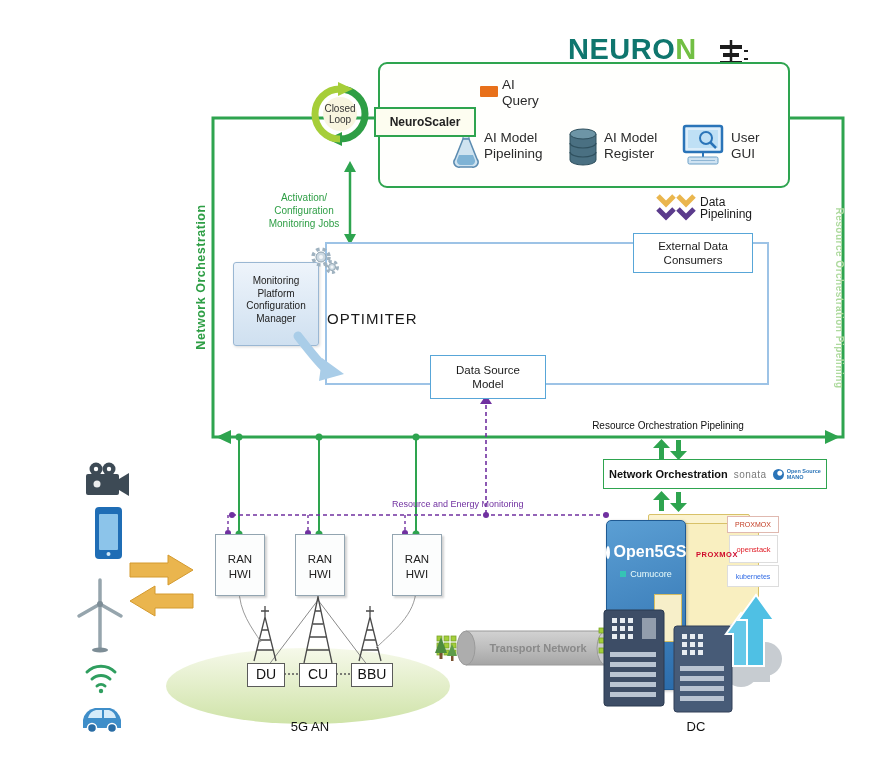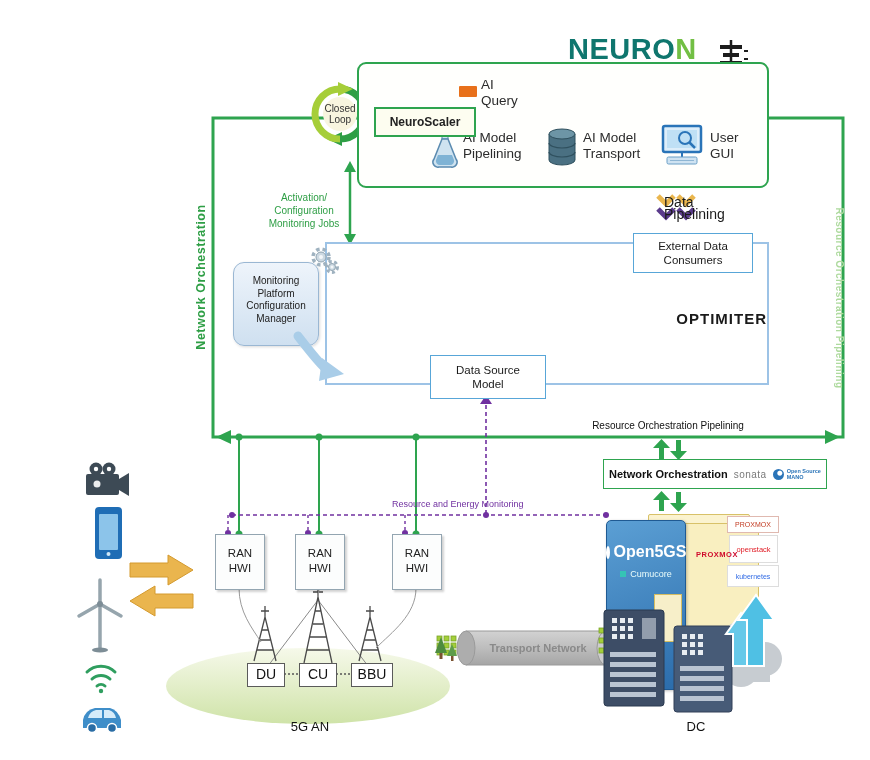--- a/index.html
+++ b/index.html
@@ -11,29 +11,29 @@
   .brand .main{color:#0f766e}
   .brand .accent{color:#72bf44}
   .neuron-box{border:2.5px solid #2ea44f;border-radius:9px;background:#fffffd}
   .icon-label{font-size:13.5px;line-height:16px;color:#2b2b2b;font-weight:500}
   .icon-label span{display:block}
   .blue-box{border:1.5px solid #58a6d8;background:#fff;text-align:center;color:#1a1a1a;
             display:flex;flex-direction:column;justify-content:center;font-size:11.5px;line-height:14px}
   .green-box{border:2px solid #2ea44f;background:#fdfdf0;text-align:center;color:#222;
              display:flex;align-items:center;justify-content:center;font-size:12px;font-weight:bold}
   .optimiter{border:2px solid #9dc3e6;background:#fff}
-  .opt-label{position:absolute;left:0;right:0;top:66px;text-align:right;font-size:15px;
-             font-weight:bold;letter-spacing:1px;color:#1a1a1a}
-  .mon-box{background:linear-gradient(180deg,#eef4fb,#cfe0f0);border:1px solid #9ab7d3;border-radius:11px;
+  .opt-label{position:absolute;left:0;right:0;top:66px;text-align:left;font-size:15px;
+             font-weight:normal;letter-spacing:1px;color:#1a1a1a}
+  .mon-box{background:linear-gradient(180deg,#eef4fb,#cfe0f0);border:1px solid #9ab7d3;border-radius:3px;
            text-align:center;font-size:10px;line-height:12.5px;color:#222;padding-top:12px;
            box-shadow:1px 1px 3px rgba(0,0,0,.15)}
   .mon-box span{display:block}
   .rail{white-space:nowrap;font-weight:bold}
   .ran-box{background:#fcfdfd;border:1px solid #93a5b1;box-shadow:1.5px 1.5px 2px rgba(0,0,0,.18);
-           text-align:center;font-size:11.5px;line-height:15px;color:#222;padding-top:11px}
+           text-align:center;font-size:11.5px;line-height:15px;color:#222;padding-top:17px}
   .ran-box span{display:block}
   .cell-box{background:#fff;border:1px solid #5a5a5a;text-align:center;font-size:14px;line-height:21px;color:#111}
   .small-note{color:#2e9e45;font-size:10px;line-height:13px;text-align:center}
   .small-note span{display:block}
   .plabel{color:#7030a0;font-size:9px;white-space:nowrap}
   .sonata-box{border:1.5px solid #2ea44f;background:#fff;display:flex;align-items:center;justify-content:center;gap:6px;padding:0 4px}
   .sonata-label{font-size:11px;font-weight:bold;color:#111;white-space:nowrap}
   .sonata-word{font-size:10px;color:#7a7a7a;letter-spacing:.5px}
   .mano-wrap{display:flex;align-items:center;gap:3px}
   .mano-circle{width:11px;height:11px;border-radius:50%;
@@ -226,21 +226,21 @@
     </g>
     <g>
       <path d="M83,728 L83,720 Q85,710 95,708 L110,708 Q118,710 121,720 L121,728 Z" fill="#3f8ec9"></path>
       <path d="M88,718 Q90,711 96,710 L102,710 L102,718 Z" fill="#d6ecfa"></path>
       <path d="M104,710 L109,710 Q115,712 116,718 L104,718 Z" fill="#d6ecfa"></path>
       <circle cx="92" cy="728" r="4.5" fill="#2a6da5" stroke="#fff" stroke-width="1.5"></circle>
       <circle cx="112" cy="728" r="4.5" fill="#2a6da5" stroke="#fff" stroke-width="1.5"></circle>
     </g>
   </svg>
 
-  <div class="abs neuron-box" style="left:357px;top:62px;width:408px;height:122px">
+  <div class="abs neuron-box" style="left:378px;top:62px;width:408px;height:122px">
     <div class="abs" style="left:100px;top:22px;width:18px;height:11px;background:#e8701a;border-radius:1px"></div>
     <div class="abs icon-label" style="left:122px;top:13px">
       <span>AI</span>
       <span>Query</span>
     </div>
 
     <div class="abs" style="left:68px;top:60px">
       <svg width="34" height="46" viewBox="0 0 34 46">
         <circle cx="7" cy="7" r="5" fill="none" stroke="#b0413e" stroke-width="2" stroke-dasharray="2.5 2"></circle>
         <circle cx="7" cy="7" r="2" fill="#b0413e"></circle>
@@ -256,21 +256,21 @@
 
     <div class="abs" style="left:186px;top:62px">
       <svg width="34" height="42" viewBox="0 0 34 42">
         <path d="M4,8 v26 a13,5 0 0 0 26,0 V8" fill="#4a7082" stroke="#2f505e"></path>
         <ellipse cx="17" cy="8" rx="13" ry="5" fill="#6d95a6" stroke="#2f505e"></ellipse>
         <path d="M4,17 a13,5 0 0 0 26,0 M4,26 a13,5 0 0 0 26,0" fill="none" stroke="#2f505e" stroke-width="1.2"></path>
       </svg>
     </div>
     <div class="abs icon-label" style="left:224px;top:66px">
       <span>AI Model</span>
-      <span>Transport</span>
+      <span>Register</span>
     </div>
 
     <div class="abs" style="left:302px;top:60px">
       <svg width="46" height="44" viewBox="0 0 46 44">
         <rect x="2" y="2" width="38" height="26" rx="2" fill="#ddeefa" stroke="#2a74b8" stroke-width="2.5"></rect>
         <rect x="6" y="6" width="30" height="18" fill="#bfe0f5"></rect>
         <circle cx="24" cy="14" r="6" fill="none" stroke="#2a74b8" stroke-width="2"></circle>
         <line x1="28.5" y1="18.5" x2="34" y2="24" stroke="#2a74b8" stroke-width="2.5"></line>
         <line x1="21" y1="28" x2="21" y2="33" stroke="#2a74b8" stroke-width="2"></line>
         <rect x="6" y="33" width="30" height="7" rx="1.5" fill="#cfe3f2" stroke="#6b9fc6"></rect>
@@ -307,21 +307,21 @@
 
   <div class="abs optimiter" style="left:325px;top:242px;width:440px;height:139px">
     <div class="opt-label">OPTIMITER</div>
   </div>
 
   <div class="abs blue-box" style="left:633px;top:233px;width:118px;height:38px">
     <span>External Data</span>
     <span>Consumers</span>
   </div>
 
-  <div class="abs" style="left:664px;top:196px;font-size:14px;line-height:12px;color:#1a1a1a">
+  <div class="abs" style="left:700px;top:196px;font-size:12px;line-height:12px;color:#1a1a1a">
     <span style="display:block">Data</span>
     <span style="display:block">Pipelining</span>
   </div>
 
   <div class="abs mon-box" style="left:233px;top:262px;width:84px;height:70px">
     <span>Monitoring</span>
     <span>Platform</span>
     <span>Configuration</span>
     <span>Manager</span>
   </div>

